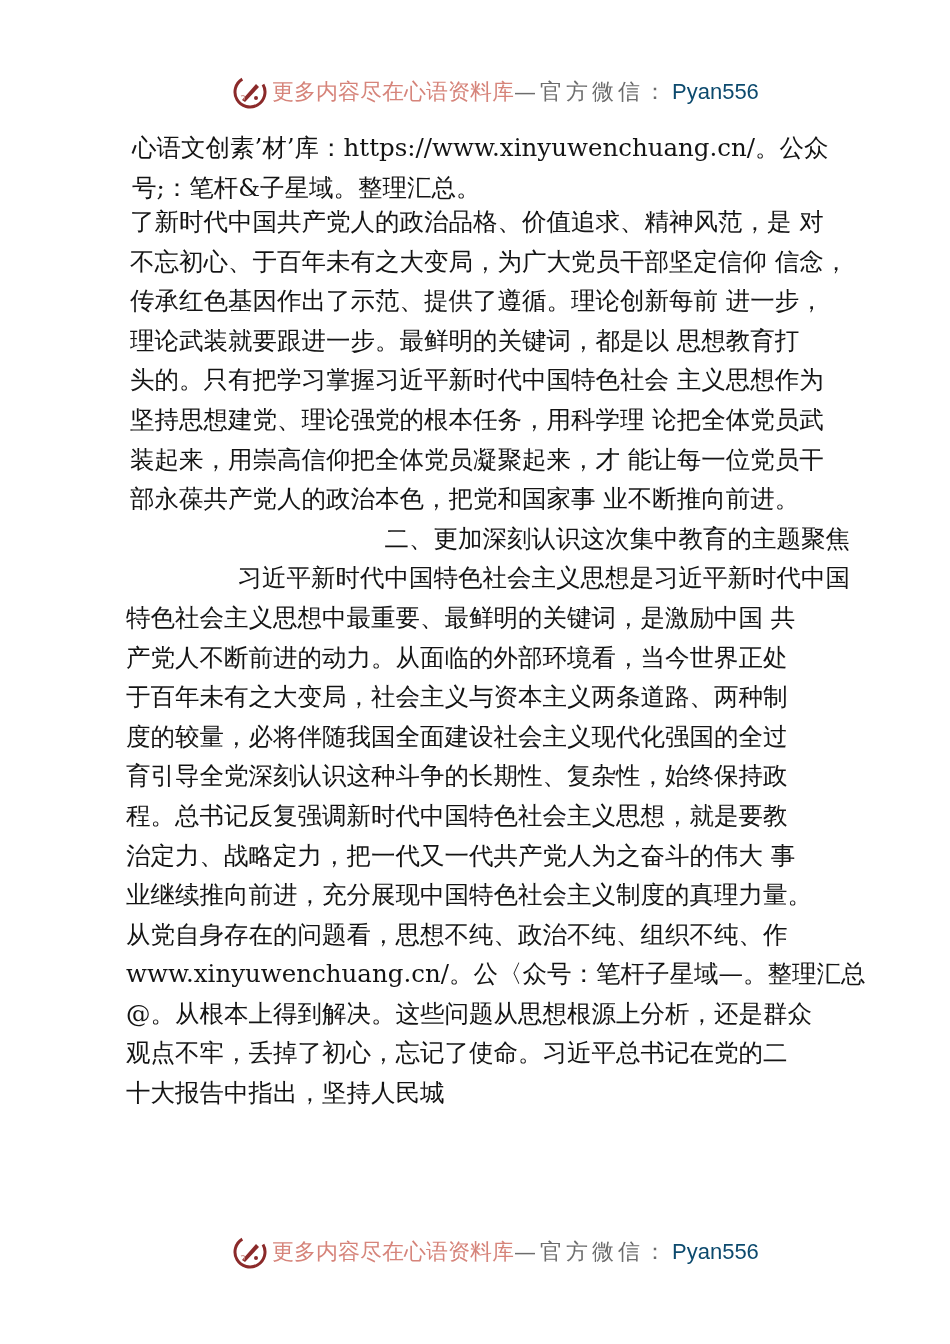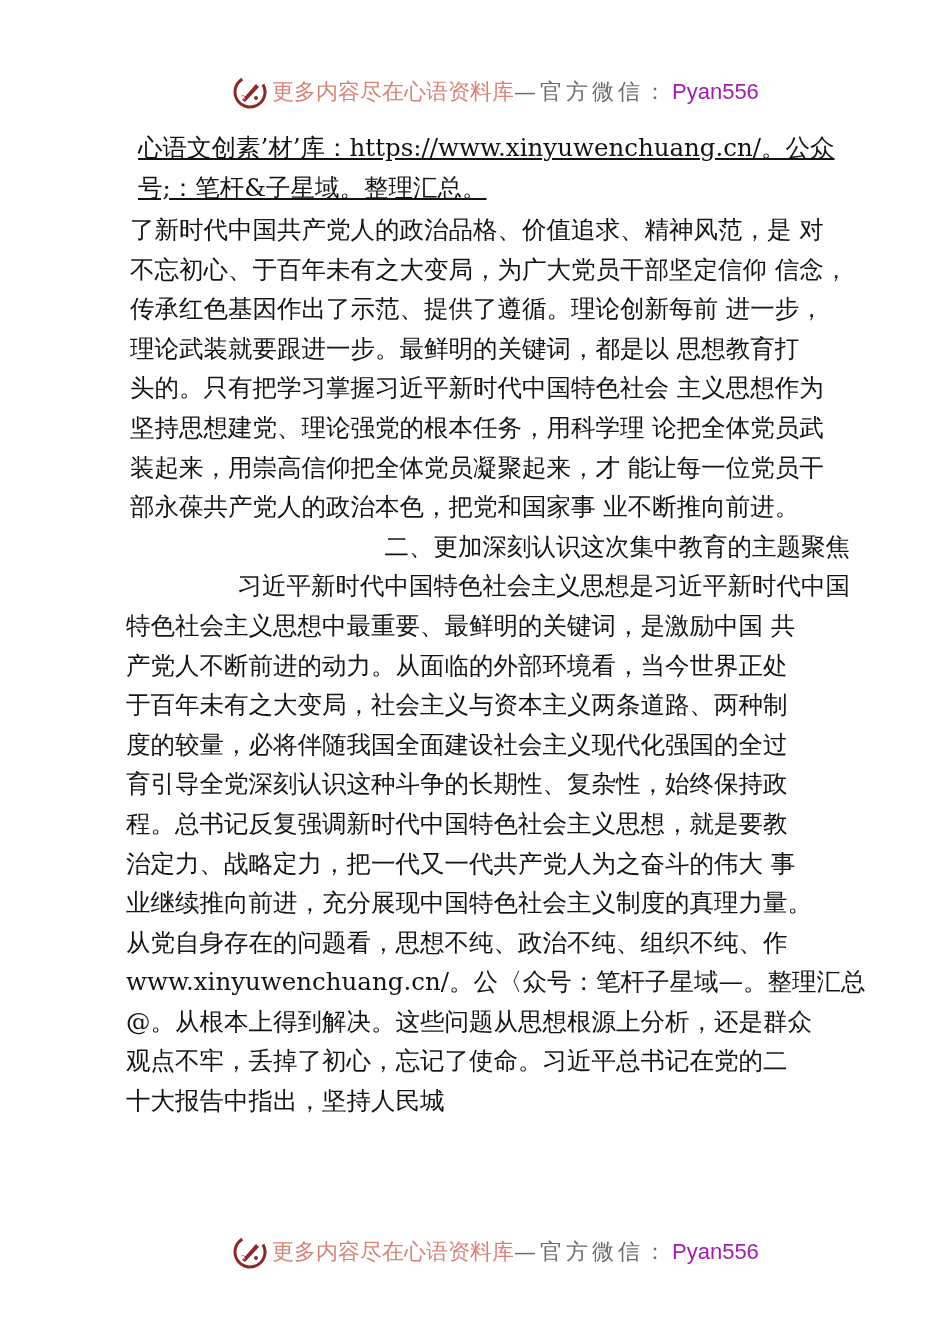--- a/index.html
+++ b/index.html
@@ -37,39 +37,38 @@
       font-size: 22px;
       letter-spacing: 0px;
     }
     .wm-gray {
       color: #6c6c6c;
       font-family: "DejaVu Serif", "Liberation Serif", serif;
       font-size: 22px;
       letter-spacing: 4px;
     }
     .wm-id {
-      color: #a21caf;
+      color: #0c4a6e;
       font-family: "Liberation Sans", sans-serif;
       font-size: 22px;
       margin-left: 2px;
     }
     .header-note {
       position: absolute;
-      left: 138px;
+      left: 132px;
       top: 128px;
       width: 720px;
       font-size: 24px;
       line-height: 30px;
-      text-decoration: underline;
     }
     .header-note .line { display: block; white-space: nowrap; }
     .content {
       position: absolute;
       left: 130px;
-      top: 210px;
+      top: 202px;
       width: 720px;
     }
     .line {
       display: block;
       white-space: pre;
       font-size: 24.5px;
       line-height: 39.6px;
       height: 39.6px;
     }
     .line.indent { padding-left: 48px; text-align: right; }

